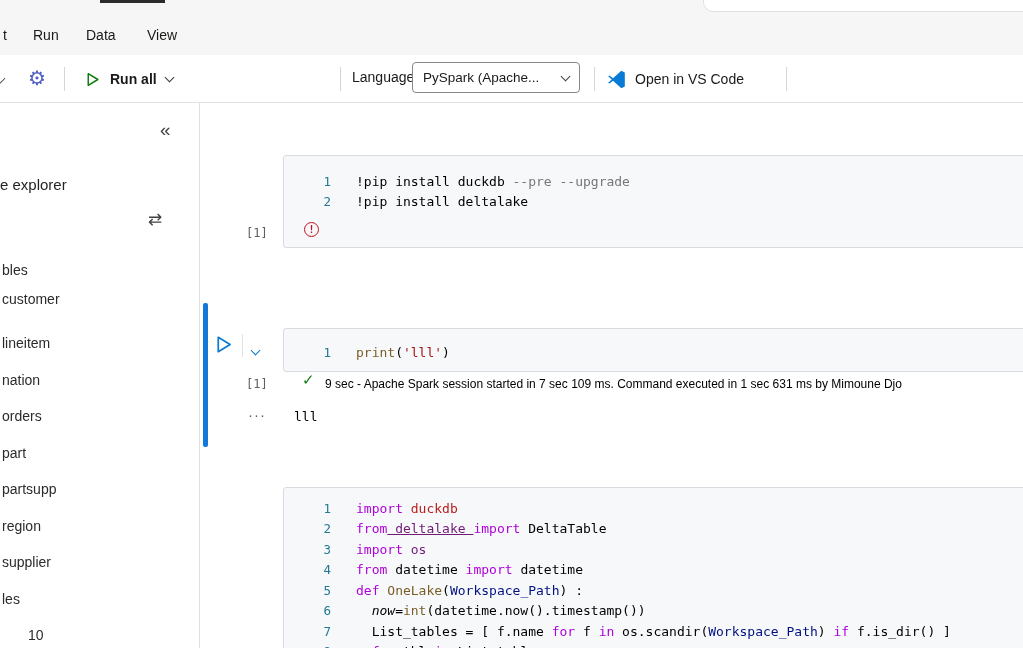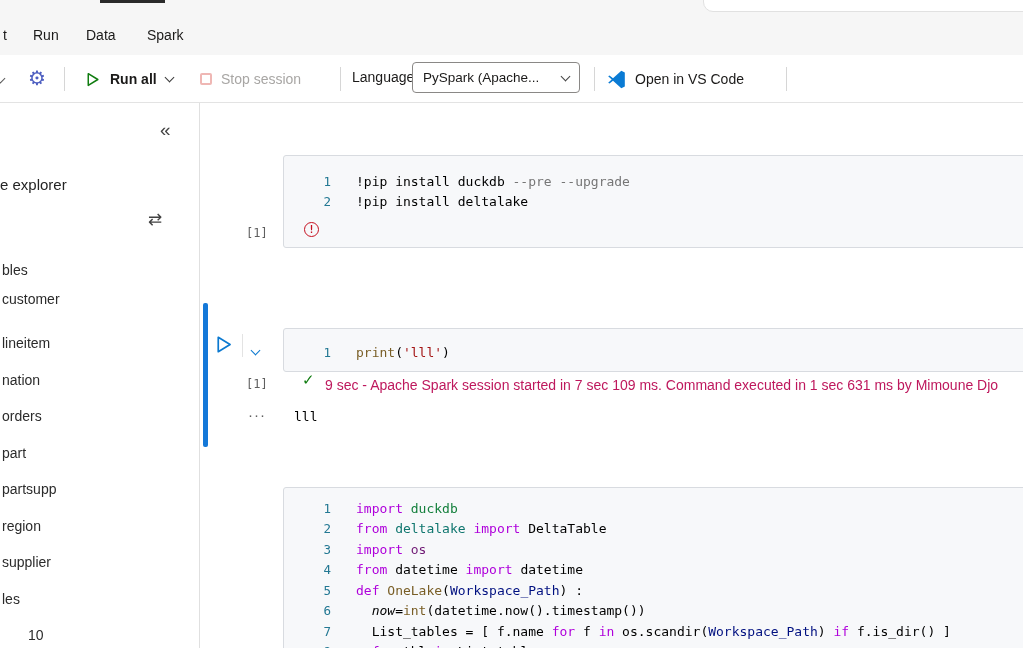--- a/index.html
+++ b/index.html
@@ -43,53 +43,49 @@
   .code-line{display:flex;height:20.5px;align-items:center;}
   .ln{flex:none;width:47px;text-align:right;font-size:12.5px;color:#237893;}
   .lt{white-space:pre;font-size:13px;padding-left:25px;color:#000;}
   .exec{position:absolute;left:246px;font-family:"DejaVu Sans Mono",monospace;font-size:12px;color:#5f5f5f;}
   .err-icon{position:absolute;left:20px;top:66px;width:15px;height:15px;border:1.5px solid #c50f1f;border-radius:50%;color:#c50f1f;font-size:10px;font-weight:bold;display:flex;align-items:center;justify-content:center;}
   .sel-bar{position:absolute;left:203px;top:303px;width:5px;height:144px;background:#1478d8;border-radius:2px;}
   .run-cell{position:absolute;left:213px;top:334px;color:#0b79d0;cursor:pointer;background:none;border:none;}
   .rc-sep{position:absolute;left:242px;top:334px;width:1px;height:23px;background:#e3e3e3;}
   .cell-chev{position:absolute;left:252px;top:342px;color:#0b79d0;cursor:pointer;background:none;border:none;}
   .check{position:absolute;left:302px;top:371px;color:#107c10;font-size:15px;}
-  .status-text{position:absolute;left:325px;top:377px;width:697px;font-size:14px;color:#be185d;white-space:nowrap;overflow:hidden;}
+  .status-text{position:absolute;left:325px;top:377px;width:697px;font-size:12px;color:#000000;white-space:nowrap;overflow:hidden;}
   .more{position:absolute;left:248px;top:406px;font-size:15px;color:#5f5f5f;letter-spacing:1px;cursor:pointer;background:none;border:none;}
   .output{position:absolute;left:294px;top:409px;font-family:"DejaVu Sans Mono",monospace;font-size:13px;color:#000;}
 </style>
 </head>
 <body>
 
 <div class="header">
   <div class="tab-edge"></div>
   <div class="search-box"></div>
   <span class="menu-item" style="left:3px">t</span>
   <span class="menu-item" style="left:33px">Run</span>
   <span class="menu-item" style="left:86px">Data</span>
-  <span class="menu-item" style="left:147px">Spark</span>
+  <span class="menu-item" style="left:147px">View</span>
 </div>
 
 <div class="toolbar">
   <span class="chev tb-left-chev"></span>
   <span class="gear">⚙</span>
   <span class="sep" style="left:64px"></span>
 
   <button class="btn runall">
     <svg width="17" height="17" viewBox="0 0 16 16">
       <path d="M4 2.5 L13 8 L4 13.5 Z" fill="none" stroke="#107c10" stroke-width="1.4" stroke-linejoin="round"></path>
     </svg>
     <span>Run all</span>
     <span class="chev"></span>
   </button>
 
-  <button class="btn stop">
-    <span class="stop-square"></span>
-    <span>Stop session</span>
-  </button>
 
   <span class="sep" style="left:340px"></span>
   <span class="lang-label">Language</span>
 
   <div class="lang-dd">
     <span>PySpark (Apache...</span>
     <span class="chev"></span>
   </div>
 
   <span class="sep" style="left:594px"></span>
@@ -159,25 +155,25 @@
 </div>
 <span class="check">✓</span>
 <span class="status-text">9 sec - Apache Spark session started in 7 sec 109 ms. Command executed in 1 sec 631 ms by Mimoune Djo</span>
 <button class="more">···</button>
 <span class="output">lll</span>
 
 <div class="code-box" id="cell3-box">
   <div>
       <div class="code-line">
         <span class="ln">1</span>
-        <span class="lt"><span style="color: rgb(175, 0, 219);">import</span><span style="color: #15803d;"> duckdb</span></span>
+        <span class="lt"><span style="color: rgb(175, 0, 219);">import</span><span style="color: #b91c1c;"> duckdb</span></span>
       </div>
       <div class="code-line">
         <span class="ln">2</span>
-        <span class="lt"><span style="color: rgb(175, 0, 219);">from</span><span style="color: #0f766e;"> deltalake </span><span style="color: rgb(175, 0, 219);">import</span><span style="color: rgb(0, 0, 0);"> DeltaTable</span></span>
+        <span class="lt"><span style="color: rgb(175, 0, 219);">from</span><span style="color: #701a75; text-decoration: underline;"> deltalake </span><span style="color: rgb(175, 0, 219);">import</span><span style="color: rgb(0, 0, 0);"> DeltaTable</span></span>
       </div>
       <div class="code-line">
         <span class="ln">3</span>
         <span class="lt"><span style="color: rgb(175, 0, 219);">import</span><span style="color: #701a75;"> os</span></span>
       </div>
       <div class="code-line">
         <span class="ln">4</span>
         <span class="lt"><span style="color: rgb(175, 0, 219);">from</span><span style="color: rgb(0, 0, 0);"> datetime </span><span style="color: rgb(175, 0, 219);">import</span><span style="color: rgb(0, 0, 0);"> datetime</span></span>
       </div>
       <div class="code-line">

